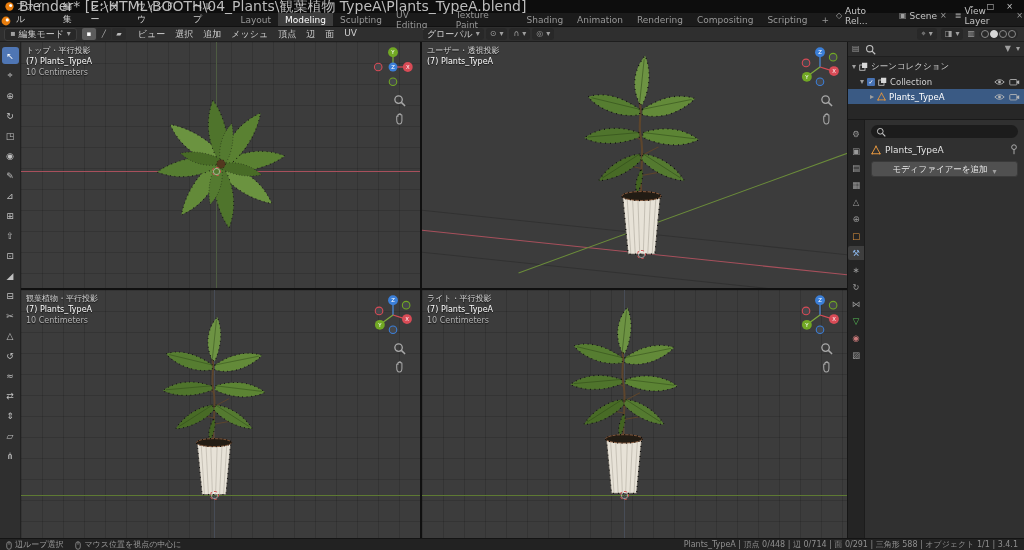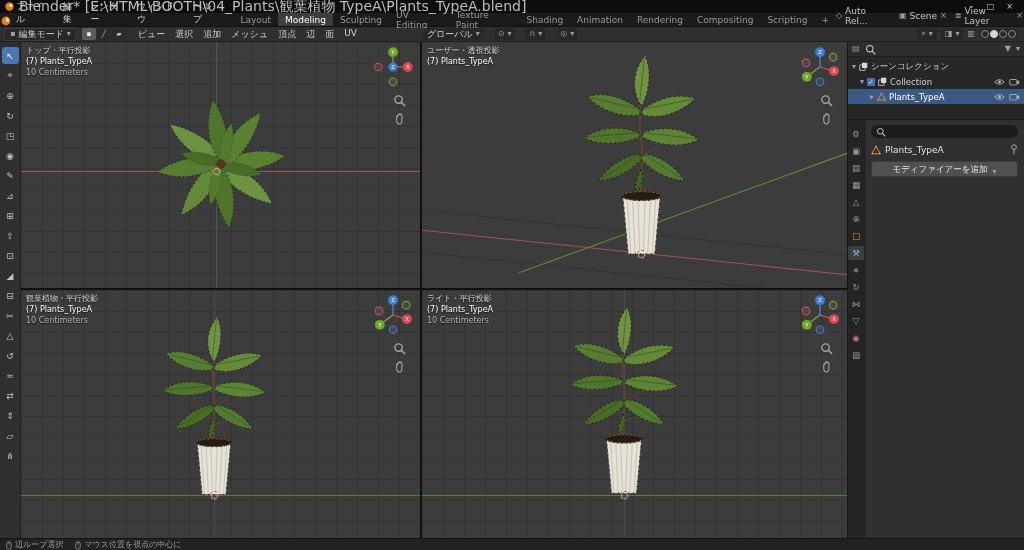--- a/index.html
+++ b/index.html
@@ -24,21 +24,21 @@
   .gi{font-size:8px;color:#9f9f9f;line-height:1}
 
   
   .toolheader{height:15px;background:#2f2f2f;border-bottom:1px solid #1e1e1e;display:flex;align-items:center;padding:0 4px;gap:3px}
   .mode-select{display:flex;align-items:center;gap:3px;background:#282828;border:1px solid #3e3e3e;border-radius:3px;padding:0 5px;height:13px}
   .selmode{display:flex;gap:1px;margin-left:2px}
   .sbtn{width:14px;height:12px;background:#2b2b2b;border-radius:2px;display:flex;align-items:center;justify-content:center;font-size:7px;color:#bbb}
   .sbtn.active{background:#5c5c5c;color:#fff}
   .th-menus{display:flex;margin-left:4px}
   .th-menu{padding:0 5px}
-  .th-center{margin-left:58px;display:flex;gap:10px}
+  .th-center{margin-left:58px;display:flex;gap:2px}
   .dd{display:flex;align-items:center;gap:3px;background:#282828;border-radius:3px;padding:0 4px;height:12px}
   .th-right{margin-left:auto;display:flex;align-items:center;gap:4px;padding-right:2px}
   .shade{display:flex;gap:1px;background:#282828;border-radius:6px;padding:1px 2px}
   .shade-circ{width:8px;height:8px;border-radius:50%;border:1px solid #8a8a8a}
   .shade-circ.active{background:#d6d6d6;border-color:#d6d6d6}
 
   
   .main{display:flex;height:496px}
   .editor3d{flex:1;display:flex;background:#1a1a1a}
   .toolbar{width:21px;background:#2f2f2f;border-right:1px solid #222;display:flex;flex-direction:column;align-items:center;padding-top:5px;gap:3px}
@@ -543,14 +543,15 @@
           <use href="#icon-mouse"></use>
         </svg>
       <span>辺ループ選択</span>
     </span>
     <span class="hint">
       <svg width="6" height="9" viewBox="0 0 8 12">
           <use href="#icon-mouse"></use>
         </svg>
       <span>マウス位置を視点の中心に</span>
     </span>
+    <span class="sb-stats">Plants_TypeA | 頂点 0/448 | 辺 0/714 | 面 0/291 | 三角形 588 | オブジェクト 1/1 | 3.4.1</span>
   </div>
 </div>
 
 </body></html>

